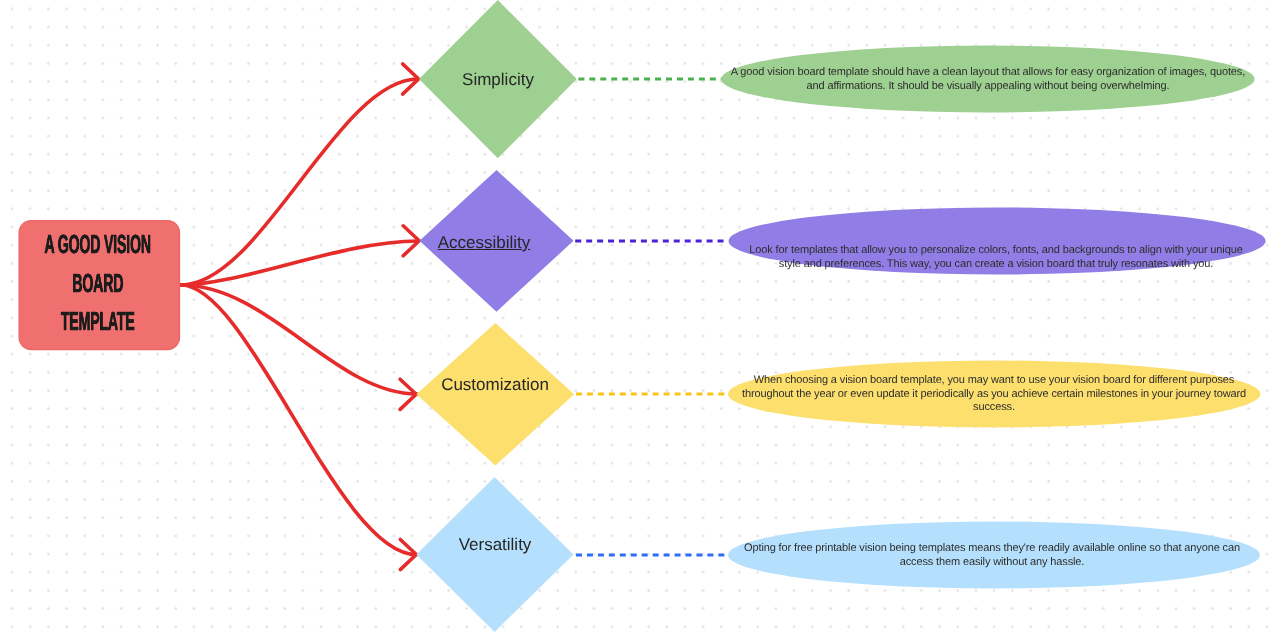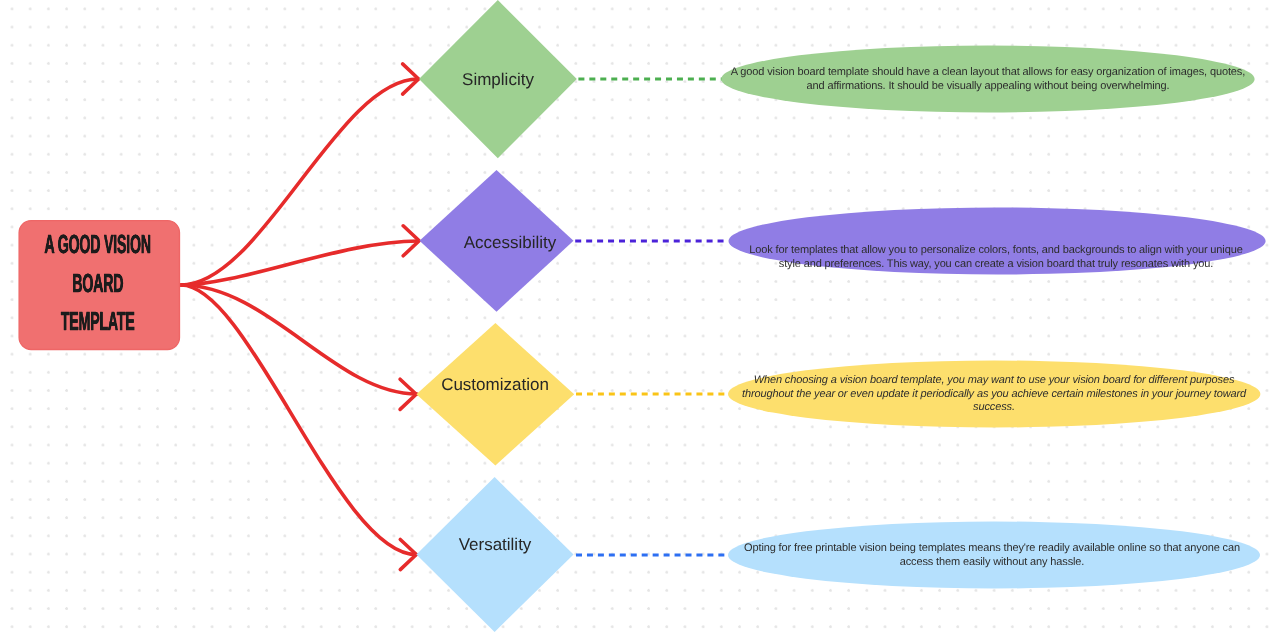--- a/index.html
+++ b/index.html
@@ -32,34 +32,34 @@
     text-shadow:0.45px 0 0 #1c1c1c, -0.45px 0 0 #1c1c1c;
   }
 
   .diamond-label{
     position:absolute;width:300px;text-align:center;
     will-change:transform;transform:translateZ(0);
     color:#262626;font-size:17px;line-height:24px;height:24px;
     white-space:nowrap;
   }
   #dl0{left:347.5px;top:68.3px;}
-  #dl1{left:360px;top:230.6px;}
+  #dl1{left:334px;top:230.6px;text-decoration:underline;}
   #dl2{left:345.3px;top:373px;}
   #dl3{left:345px;top:533px;}
 
   .bubble-text{
     position:absolute;text-align:center;
     will-change:transform;transform:translateZ(0);
     color:#2d2d2d;font-size:11px;line-height:13.6px;
     letter-spacing:-0.13px;
     width:516px;
   }
   #bt0{left:730.3px;top:65.5px;}
   #bt1{left:738.1px;top:227.5px;margin-top:16px;}
-  #bt2{left:735.5px;top:374.3px;font-style:italic;}
+  #bt2{left:735.5px;top:374.3px;}
   #bt3{left:734.3px;top:541.7px;}
 </style>
 </head>
 <body>
 
 <div id="dots"></div>
 
 <svg id="canvas" viewBox="0 0 1280 641">
 
   <g fill="none" stroke-linecap="round" stroke-linejoin="round">

